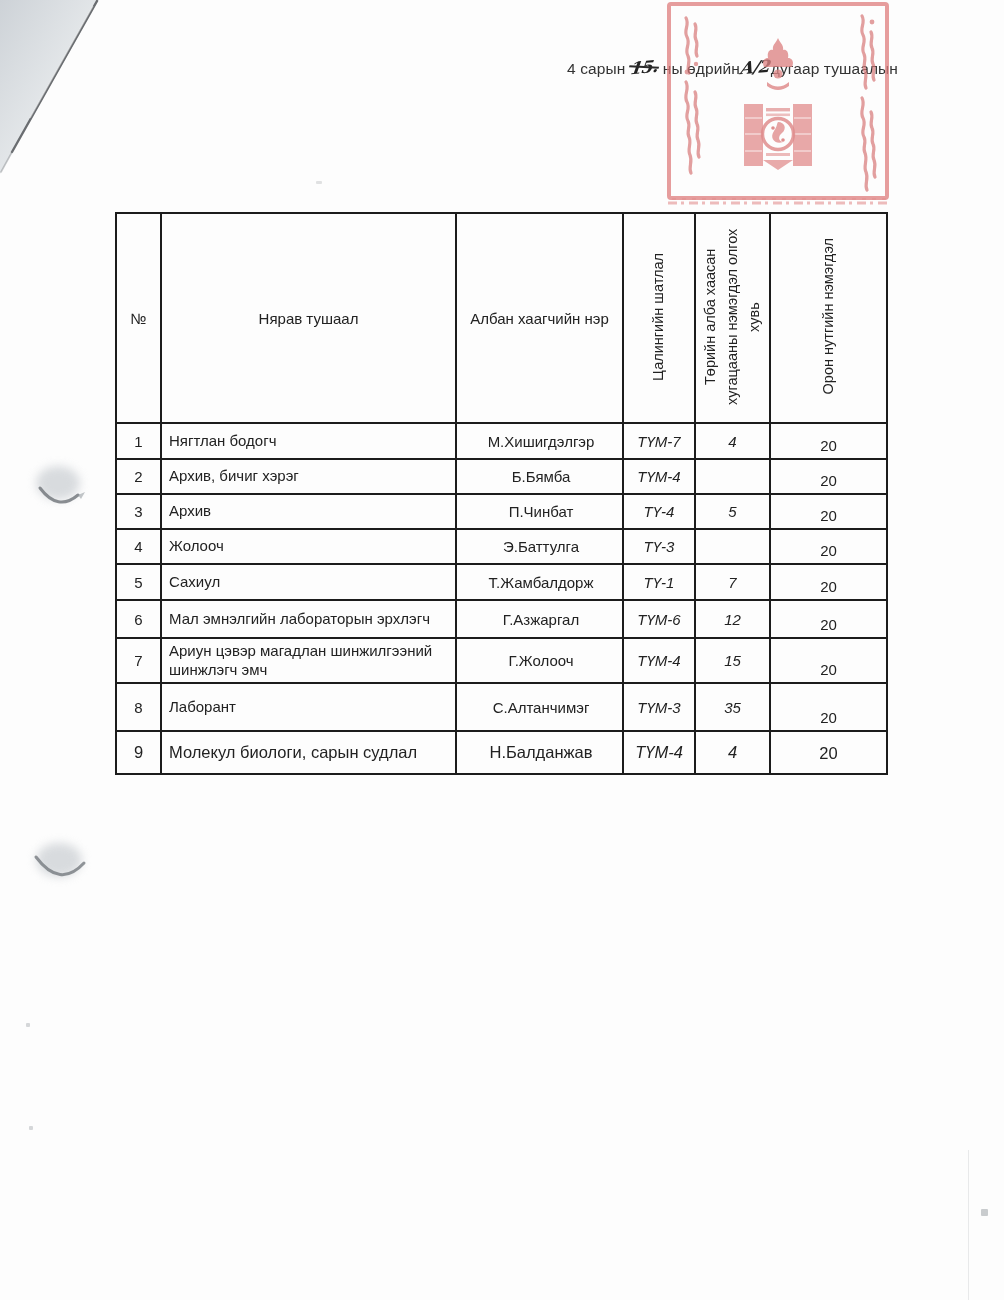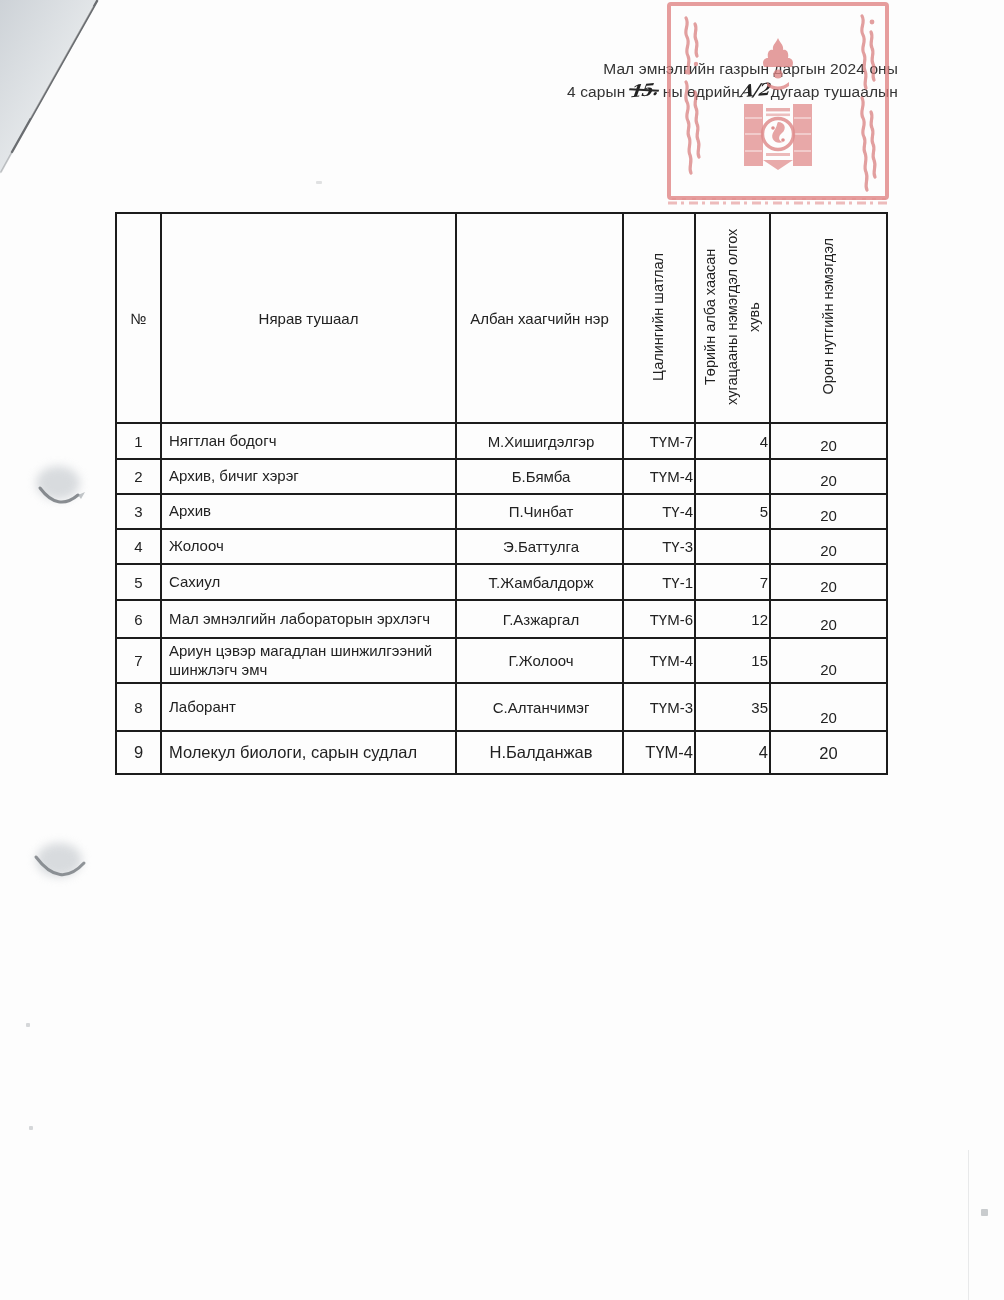--- a/index.html
+++ b/index.html
@@ -37,21 +37,21 @@
   table.doc{border:2.5px solid #161616;}
   thead th{height:204px;text-align:center;vertical-align:middle;padding:2px;}
   .vert{
     display:inline-block;writing-mode:vertical-rl;transform:rotate(180deg);
     font-size:14.5px;line-height:1.5;white-space:normal;text-align:center;
   }
   .vert.wrap{height:196px;}
   td.c-no{text-align:center;}
   td.c-pos{text-align:left;padding:2px 4px 2px 7px;line-height:1.25;}
   td.c-name{text-align:center;padding:2px 2px 2px 5px;}
-  td.c-grade, td.c-pct{text-align:right;}
+  td.c-grade, td.c-pct{text-align:center;font-style:italic;}
   td.c-reg{text-align:center;vertical-align:bottom;padding-bottom:4px;}
   tr.last-row td{font-size:16.5px;}
   tr.last-row td.c-reg{vertical-align:middle;padding-bottom:0;}
   
   .crescent{position:absolute;pointer-events:none;}
   .crescent .blob{
     position:absolute;left:4px;top:0;width:44px;height:34px;border-radius:50%;
     background:#ccd0d4;opacity:.75;filter:blur(5px);
   }
   .crescent svg{position:absolute;left:0;top:0;}
@@ -74,21 +74,20 @@
         </linearGradient>
       </defs>
       <polygon points="0,0 99,0 0,174" fill="url(#foldg)"></polygon>
       <line x1="97" y1="1" x2="12" y2="152" stroke="#55585c" stroke-width="2.4" stroke-linecap="round" opacity="0.85"></line>
       <line x1="12" y1="152" x2="1" y2="172" stroke="#7a7e82" stroke-width="1.6" stroke-linecap="round" opacity="0.4"></line>
       <line x1="93" y1="6" x2="30" y2="118" stroke="#ffffff" stroke-width="1.2" opacity="0.5"></line>
     </svg>
   </div>
 
   <div class="header-block">
-    <div>Мал эмнэлгийн газрын даргын 2024 оны</div>
     <div><span>4 сарын </span><span class="hand struck">15.</span><span> ны өдрийн</span><span class="hand">А/2</span><span>дугаар тушаалын</span></div>
   </div>
 
   <svg class="stamp" width="226" height="210" viewBox="0 0 226 210">
     <g stroke="#dd7a7a" fill="none">
       <rect x="3" y="2" width="218" height="194" stroke-width="4" opacity="0.8" rx="2"></rect>
       <line x1="2" y1="201" x2="222" y2="201" stroke-width="3" stroke-dasharray="9 4 3 5" opacity="0.55"></line>
       <line x1="6" y1="197" x2="220" y2="197" stroke-width="2" stroke-dasharray="4 6" opacity="0.35"></line>
     </g>
 

